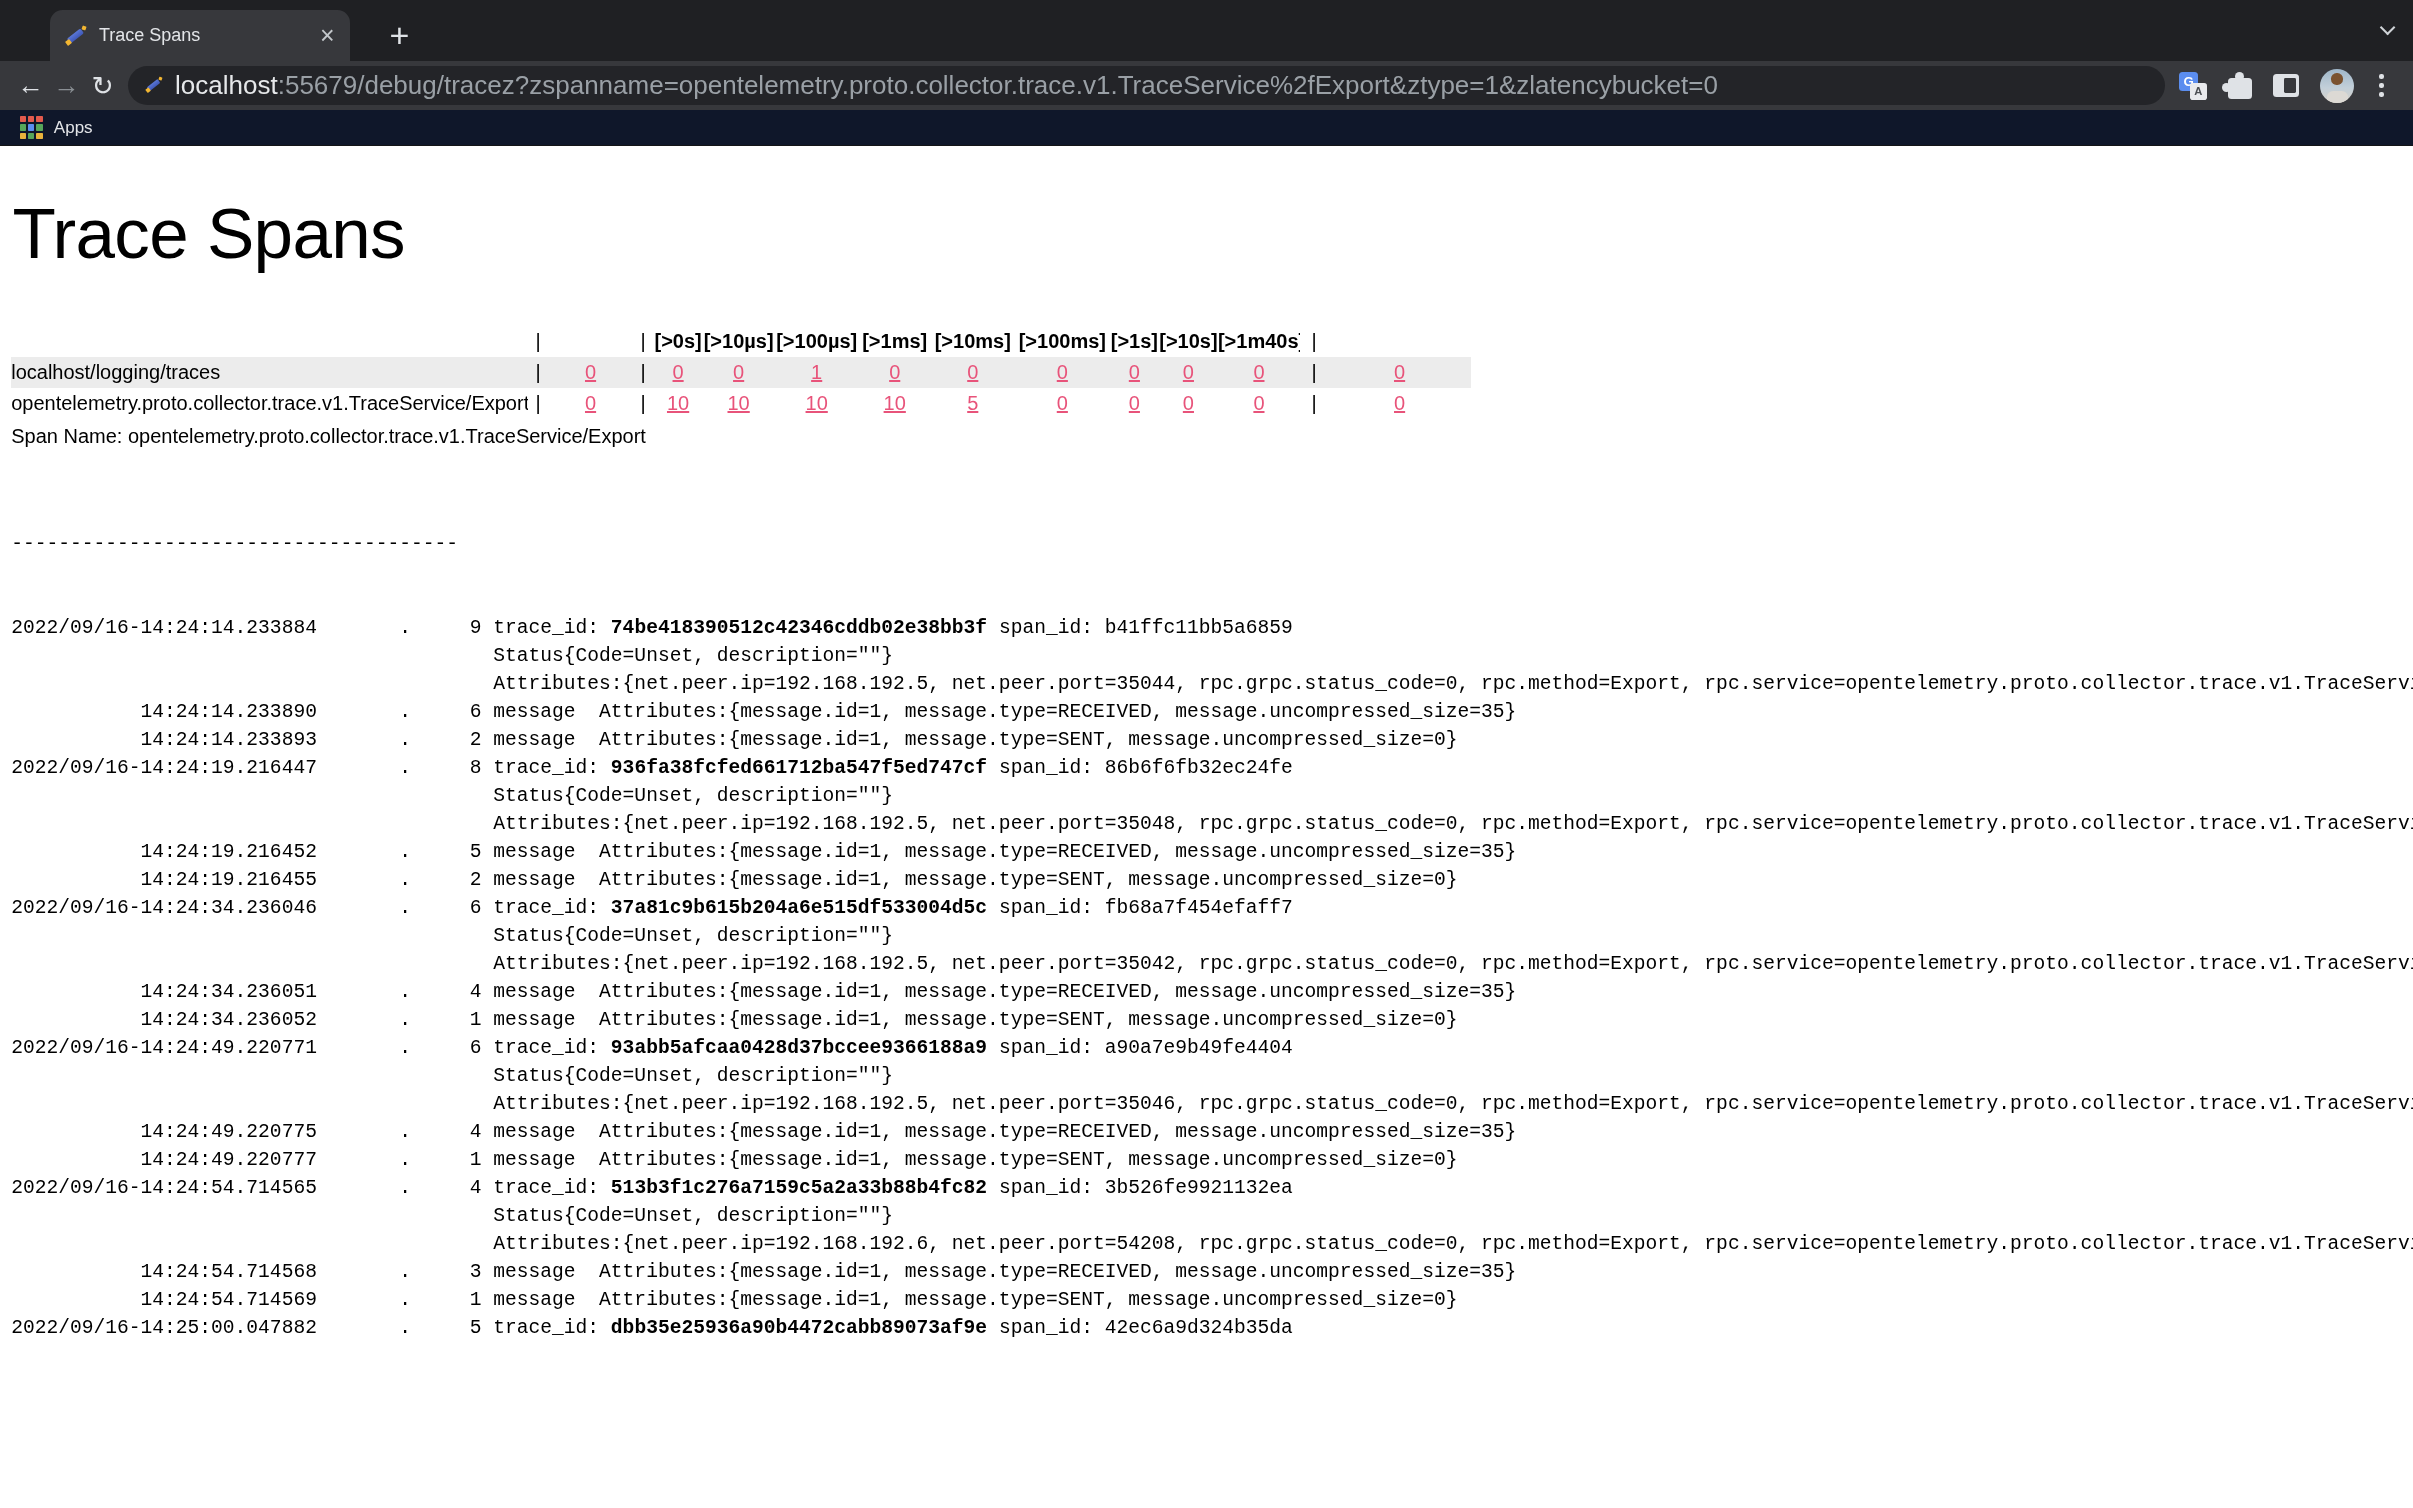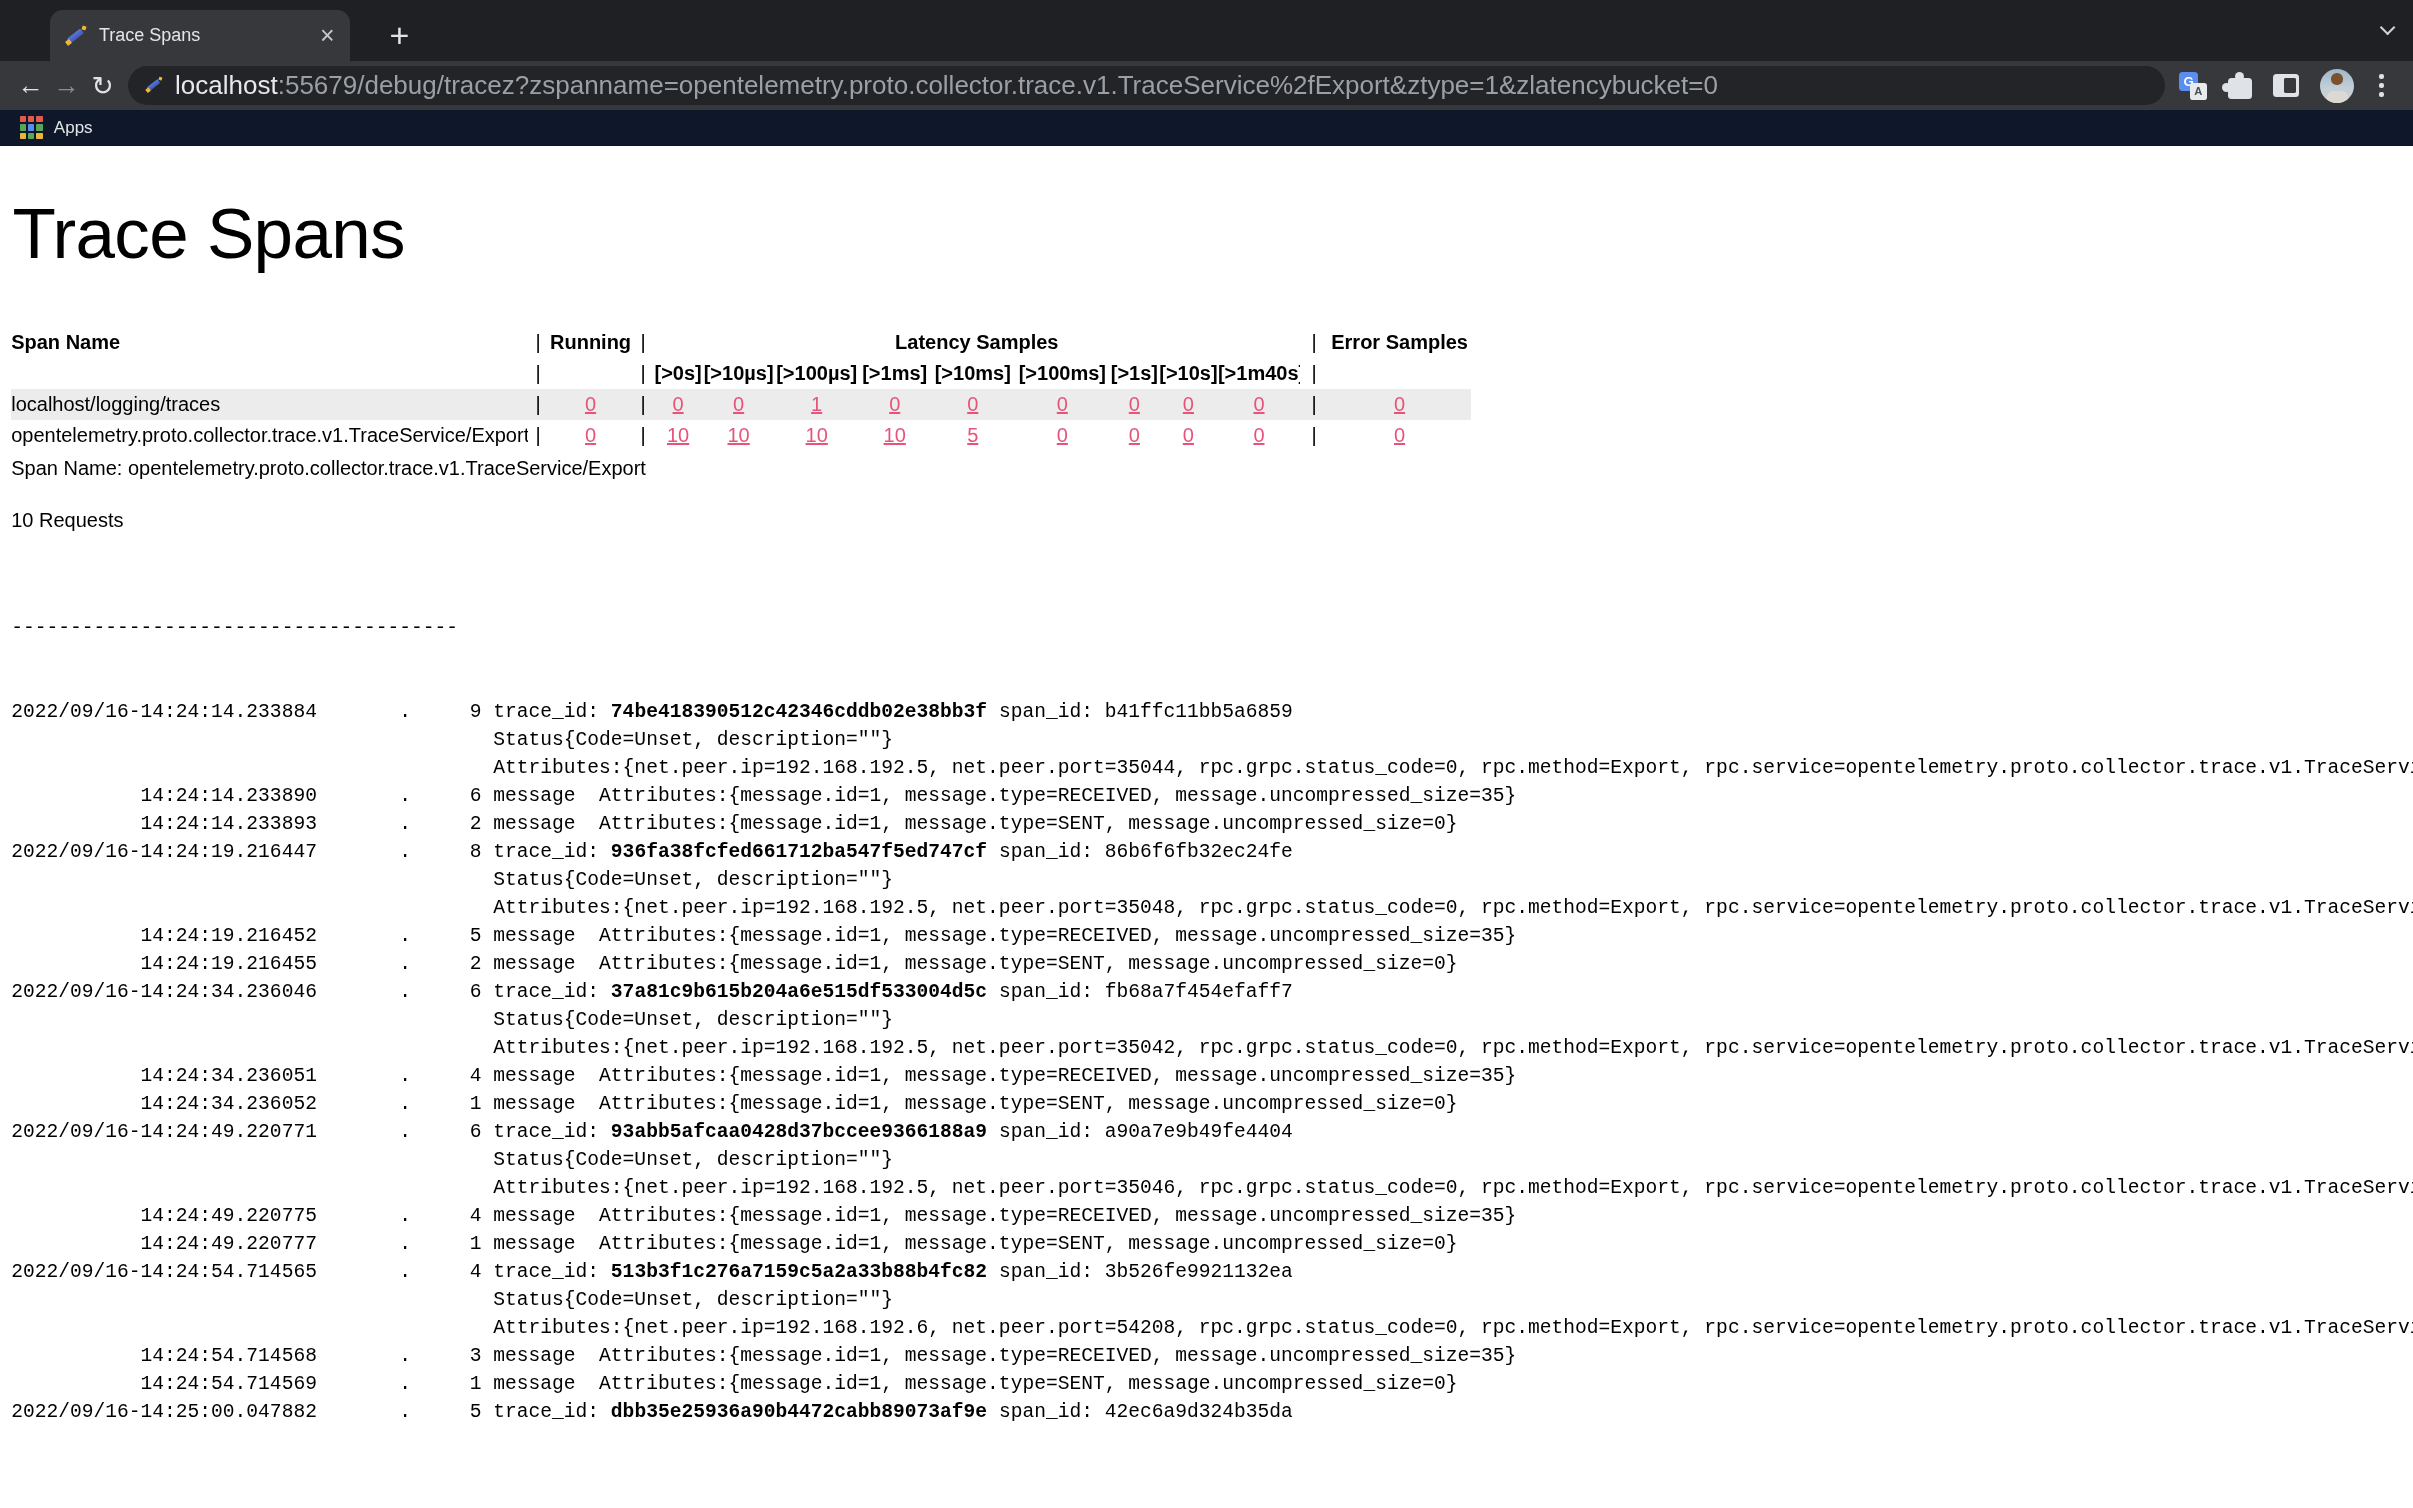--- a/index.html
+++ b/index.html
@@ -181,29 +181,20 @@
         <col style="width:72px">
       <col style="width:84px">
         <col style="width:95px">
         <col style="width:49px">
         <col style="width:59px">
       <col style="width:82px">
         <col style="width:28px">
         <col style="width:143px">
     </colgroup>
     <thead>
-      <tr class="h1">
-        <th class="c-name">Span Name</th>
-        <th class="c-bar">|</th>
-        <th class="c-mid">Running</th>
-        <th class="c-bar">|</th>
-        <th class="c-mid" colspan="9">Latency Samples</th>
-        <th class="c-bar">|</th>
-        <th class="c-mid">Error Samples</th>
-      </tr>
       <tr class="h2" id="bucket-row">
         <th></th>
         <th class="c-bar">|</th>
         <th></th>
         <th class="c-bar">|</th>
       <th class="c-mid">[&gt;0s]</th>
           <th class="c-mid">[&gt;10µs]</th>
           <th class="c-mid">[&gt;100µs]</th>
           <th class="c-mid">[&gt;1ms]</th>
           <th class="c-mid">[&gt;10ms]</th>
@@ -247,19 +238,18 @@
           <td class="c-mid"><a href="#" style="color: rgb(232, 83, 122);">0</a></td>
           <td class="c-mid"><a href="#" style="color: rgb(232, 83, 122);">0</a></td>
           <td class="c-mid"><a href="#" style="color: rgb(232, 83, 122);">0</a></td>
           <td class="c-bar">|</td>
           <td class="c-mid"><a href="#" style="color: rgb(232, 83, 122);">0</a></td>
         </tr>
       </tbody>
   </table>
 
   <div class="spanline">Span Name: opentelemetry.proto.collector.trace.v1.TraceService/Export</div>
-  <div class="reqcount">10 Requests</div>
 
   <div id="log">
     <div>--------------------------------------</div>
   <div>2022/09/16-14:24:14.233884       .     9 trace_id: <b>74be418390512c42346cddb02e38bb3f</b> span_id: b41ffc11bb5a6859</div><div>                                         Status{Code=Unset, description=""}</div><div>                                         Attributes:{net.peer.ip=192.168.192.5, net.peer.port=35044, rpc.grpc.status_code=0, rpc.method=Export, rpc.service=opentelemetry.proto.collector.trace.v1.TraceService}</div><div>           14:24:14.233890       .     6 message  Attributes:{message.id=1, message.type=RECEIVED, message.uncompressed_size=35}</div><div>           14:24:14.233893       .     2 message  Attributes:{message.id=1, message.type=SENT, message.uncompressed_size=0}</div><div>2022/09/16-14:24:19.216447       .     8 trace_id: <b>936fa38fcfed661712ba547f5ed747cf</b> span_id: 86b6f6fb32ec24fe</div><div>                                         Status{Code=Unset, description=""}</div><div>                                         Attributes:{net.peer.ip=192.168.192.5, net.peer.port=35048, rpc.grpc.status_code=0, rpc.method=Export, rpc.service=opentelemetry.proto.collector.trace.v1.TraceService}</div><div>           14:24:19.216452       .     5 message  Attributes:{message.id=1, message.type=RECEIVED, message.uncompressed_size=35}</div><div>           14:24:19.216455       .     2 message  Attributes:{message.id=1, message.type=SENT, message.uncompressed_size=0}</div><div>2022/09/16-14:24:34.236046       .     6 trace_id: <b>37a81c9b615b204a6e515df533004d5c</b> span_id: fb68a7f454efaff7</div><div>                                         Status{Code=Unset, description=""}</div><div>                                         Attributes:{net.peer.ip=192.168.192.5, net.peer.port=35042, rpc.grpc.status_code=0, rpc.method=Export, rpc.service=opentelemetry.proto.collector.trace.v1.TraceService}</div><div>           14:24:34.236051       .     4 message  Attributes:{message.id=1, message.type=RECEIVED, message.uncompressed_size=35}</div><div>           14:24:34.236052       .     1 message  Attributes:{message.id=1, message.type=SENT, message.uncompressed_size=0}</div><div>2022/09/16-14:24:49.220771       .     6 trace_id: <b>93abb5afcaa0428d37bccee9366188a9</b> span_id: a90a7e9b49fe4404</div><div>                                         Status{Code=Unset, description=""}</div><div>                                         Attributes:{net.peer.ip=192.168.192.5, net.peer.port=35046, rpc.grpc.status_code=0, rpc.method=Export, rpc.service=opentelemetry.proto.collector.trace.v1.TraceService}</div><div>           14:24:49.220775       .     4 message  Attributes:{message.id=1, message.type=RECEIVED, message.uncompressed_size=35}</div><div>           14:24:49.220777       .     1 message  Attributes:{message.id=1, message.type=SENT, message.uncompressed_size=0}</div><div>2022/09/16-14:24:54.714565       .     4 trace_id: <b>513b3f1c276a7159c5a2a33b88b4fc82</b> span_id: 3b526fe9921132ea</div><div>                                         Status{Code=Unset, description=""}</div><div>                                         Attributes:{net.peer.ip=192.168.192.6, net.peer.port=54208, rpc.grpc.status_code=0, rpc.method=Export, rpc.service=opentelemetry.proto.collector.trace.v1.TraceService}</div><div>           14:24:54.714568       .     3 message  Attributes:{message.id=1, message.type=RECEIVED, message.uncompressed_size=35}</div><div>           14:24:54.714569       .     1 message  Attributes:{message.id=1, message.type=SENT, message.uncompressed_size=0}</div><div>2022/09/16-14:25:00.047882       .     5 trace_id: <b>dbb35e25936a90b4472cabb89073af9e</b> span_id: 42ec6a9d324b35da</div></div>
 </div>
 
 
 </body></html>

